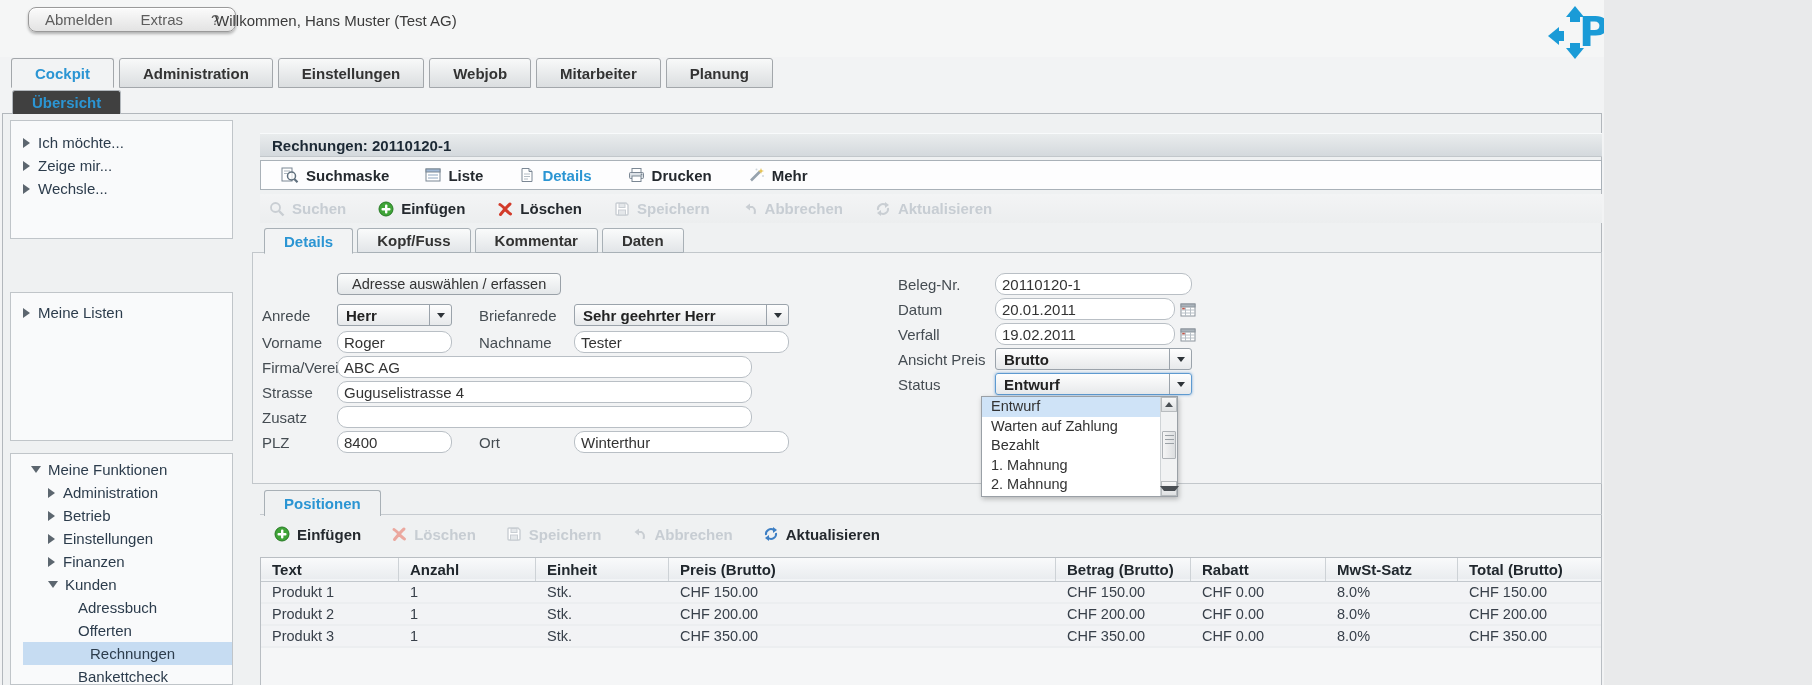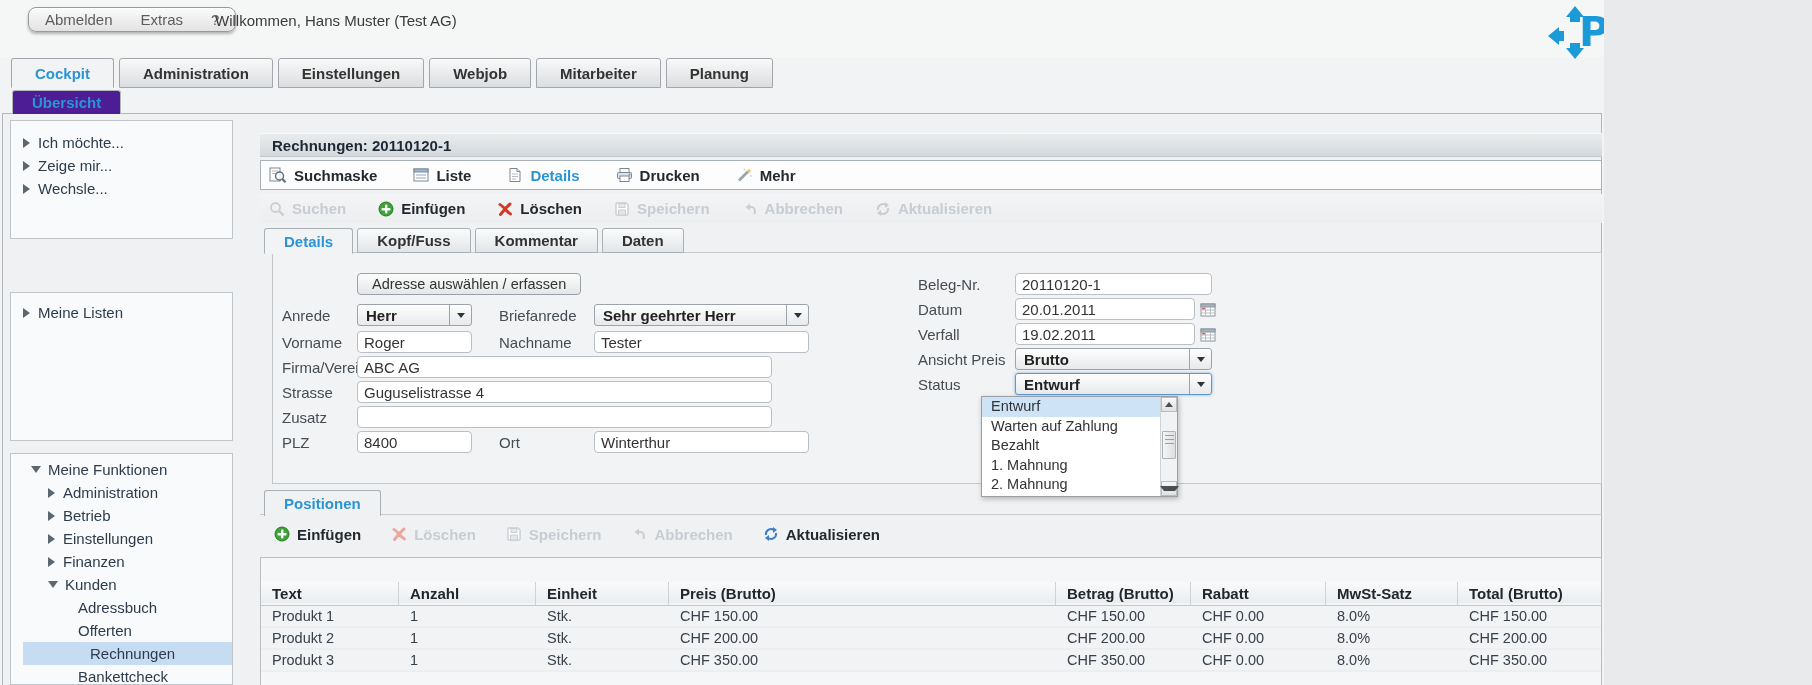--- a/index.html
+++ b/index.html
@@ -26,59 +26,59 @@
 
   
   .main-tab-row{ position:absolute; left:11px; top:58px; display:flex; gap:5px; height:30px; z-index:2; }
   .main-tab{ display:flex; align-items:center; padding:0 23px; font-weight:bold; color:#333; cursor:pointer;
              border:1px solid #a3a7ab; border-radius:3px 3px 0 0; background:linear-gradient(#f8f9f9,#dbdee0); }
   .main-tab.active{ background:#f2f3f4; border-bottom-color:#f2f3f4; color:#2b95d3; }
 
   
   .frame{ position:absolute; left:2px; right:2px; top:113px; bottom:0; background:#eff1f2; border:1px solid #b2b7bc; border-bottom:none; }
   .subtab{ position:absolute; left:12px; top:90px; height:24px; z-index:3; display:flex; align-items:center; padding:0 19px;
-           font-weight:bold; color:#2b95d3; cursor:pointer; background:#4c1d95; border:1px solid #b2b7bc; border-bottom:none; border-radius:3px 3px 0 0; }
+           font-weight:bold; color:#2b95d3; cursor:pointer; background:#404040; border:1px solid #b2b7bc; border-bottom:none; border-radius:3px 3px 0 0; }
 
   
   .side-panel{ position:absolute; left:10px; width:223px; background:#f9fafb; border:1px solid #c0c5c9; z-index:1; }
   .p1{ top:120px; height:119px; padding-top:10px; }
   .p2{ top:292px; height:149px; padding-top:8px; }
   .p3{ top:453px; height:232px; padding-top:4px; overflow:hidden; }
   .side-item{ display:flex; align-items:center; height:23px; padding-left:12px; color:#2c3c4c; cursor:pointer; }
   .tri-r{ width:0; height:0; border-top:5px solid transparent; border-bottom:5px solid transparent; border-left:7px solid #5c666f; margin-right:8px; flex:none; }
   .tri-dn{ width:0; height:0; border-left:5px solid transparent; border-right:5px solid transparent; border-top:7px solid #5c666f; margin-right:7px; flex:none; }
   .lvl1{ padding-left:37px; }
   .lvl2{ padding-left:67px; }
   .side-item.selected{ background:#c6dcf2; margin-left:12px; }
 
   
   .rec-title{ position:absolute; left:260px; right:2px; top:133px; height:24px; display:flex; align-items:center; padding-left:12px;
               font-weight:bold; color:#1c2935; background:linear-gradient(#e9eced,#d4d9dd);
               border-top:1px solid #f8fafb; border-bottom:1px solid #c2c7cb; }
   .toolbar1{ position:absolute; left:260px; right:2px; top:160px; height:30px; display:flex; align-items:center; gap:36px;
-             padding-left:8px; background:#fdfdfe; border:1px solid #a9b1b8; }
+             padding-left:20px; background:#fdfdfe; border:1px solid #a9b1b8; }
   .toolbar2{ position:absolute; left:260px; right:2px; top:194px; height:29px; display:flex; align-items:center; gap:32px;
              padding-left:9px; background:linear-gradient(#f3f4f5,#ecEEef); }
   .tb-item{ display:flex; align-items:center; gap:7px; font-weight:bold; color:#24292e; cursor:pointer; white-space:nowrap; }
   .tb-item.active{ color:#2b95d3; }
   .tb-item.disabled{ color:#c7cdd3; }
   .tb-item svg{ flex:none; }
 
   
   .dtab-row{ position:absolute; left:264px; top:228px; height:25px; display:flex; gap:4px; z-index:2; }
   .dtab{ display:flex; align-items:center; padding:0 19px; font-weight:bold; color:#333; cursor:pointer;
          border:1px solid #a8b0b6; border-radius:3px 3px 0 0; background:linear-gradient(#fafbfb,#e2e5e8); }
   .dtab.active{ background:#f2f3f4; border-bottom-color:#f2f3f4; color:#2b95d3; height:26px; }
 
   
-  .form-panel{ position:absolute; left:272px; right:2px; top:252px; height:232px; background:#f2f3f4; border:1px solid #c2c7cb; }
+  .form-panel{ position:absolute; left:252px; right:2px; top:252px; height:232px; background:#f2f3f4; border:1px solid #c2c7cb; }
   .frow{ position:absolute; display:flex; align-items:center; height:22px; }
   .flabel{ width:68px; margin-right:7px; color:#454c52; flex:none; }
   .flabel2{ width:68px; margin:0 7px 0 27px; color:#454c52; flex:none; }
-  .tinput{ height:22px; border:1px solid #b9bfc5; border-radius:4px; background:#fff; color:#333;
+  .tinput{ height:22px; border:1px solid #b9bfc5; border-radius:10px; background:#fff; color:#333;
            font-family:"Liberation Sans",sans-serif; font-size:15px; padding:8px 6px; }
   .w-s{ width:115px; } .w-f{ width:415px; } .w-r{ width:197px; } .w-d{ width:180px; }
   .select{ height:22px; border:1px solid #9ba3ab; border-radius:3px; background:linear-gradient(#fefefe,#e7e9eb);
            display:flex; align-items:center; cursor:pointer; }
   .select .sval{ flex:1; font-weight:bold; padding-left:8px; color:#222; white-space:nowrap; overflow:hidden; }
   .select .sarrow{ width:22px; align-self:stretch; border-left:1px solid #9ba3ab; display:flex; align-items:center; justify-content:center; }
   .select .sarrow i{ width:0; height:0; border-left:4px solid transparent; border-right:4px solid transparent; border-top:5px solid #2d3338; }
   .select.focused{ border-color:#5e9ad0; box-shadow:0 0 3px rgba(90,150,210,.8); }
   .addr-btn{ height:22px; padding:0 14px; border:1px solid #9aa1a8; border-radius:4px; background:linear-gradient(#fbfcfc,#e4e7e9);
              color:#333; font-family:"Liberation Sans",sans-serif; font-size:14.5px; cursor:pointer; }
@@ -97,21 +97,21 @@
   .sb-thumb{ position:absolute; left:1px; right:1px; top:34px; height:28px; background:linear-gradient(90deg,#f5f5f5,#dcdee0); border:1px solid #aeb2b6; border-radius:1px; cursor:pointer; }
   .sb-thumb i{ display:block; margin:3px auto 0; width:9px; border-top:1px solid #9aa0a5; }
 
   
   .pos-line{ position:absolute; left:260px; right:2px; top:514px; border-bottom:1px solid #c6cbd0; }
   .pos-tab{ position:absolute; left:264px; top:490px; height:26px; z-index:2; display:flex; align-items:center; padding:0 19px;
             font-weight:bold; color:#2b95d3; cursor:pointer; background:#eff1f2; border:1px solid #a8b0b6; border-bottom:none; border-radius:3px 3px 0 0; }
   .pos-toolbar{ position:absolute; left:260px; right:2px; top:519px; height:30px; display:flex; align-items:center; gap:30px; padding-left:14px; }
 
   .ptable{ position:absolute; left:260px; right:2px; top:557px; bottom:0; background:#f5f6f7; border:1px solid #b9bec3; border-bottom:none; }
-  .thead{ display:flex; height:24px; background:linear-gradient(#f9fafb,#e8ebee); border-bottom:1px solid #c3c8cd; box-shadow:inset 0 -2px 0 #f2f4f6;margin-top:24px; }
+  .thead{ display:flex; height:24px; background:linear-gradient(#f9fafb,#e8ebee); border-bottom:1px solid #c3c8cd; box-shadow:inset 0 -2px 0 #f2f4f6; }
   .th{ display:flex; align-items:center; padding-left:11px; font-weight:bold; color:#20272d; border-right:1px solid #cdd2d6; cursor:pointer; }
   .trow{ display:flex; height:22px; align-items:center; background:#f2f3f5; border-bottom:2px solid #eceef0; cursor:pointer; }
   .td{ padding-left:11px; font-size:14.5px; color:#38404a; overflow:hidden; white-space:nowrap; }
   .c0{ width:138px; } .c1{ width:137px; } .c2{ width:133px; } .c3{ width:387px; }
   .c4{ width:135px; } .c5{ width:135px; } .c6{ width:132px; } .c7{ flex:1; border-right:none; }
 </style>
 </head>
 <body>
 
 <div class="screen">

